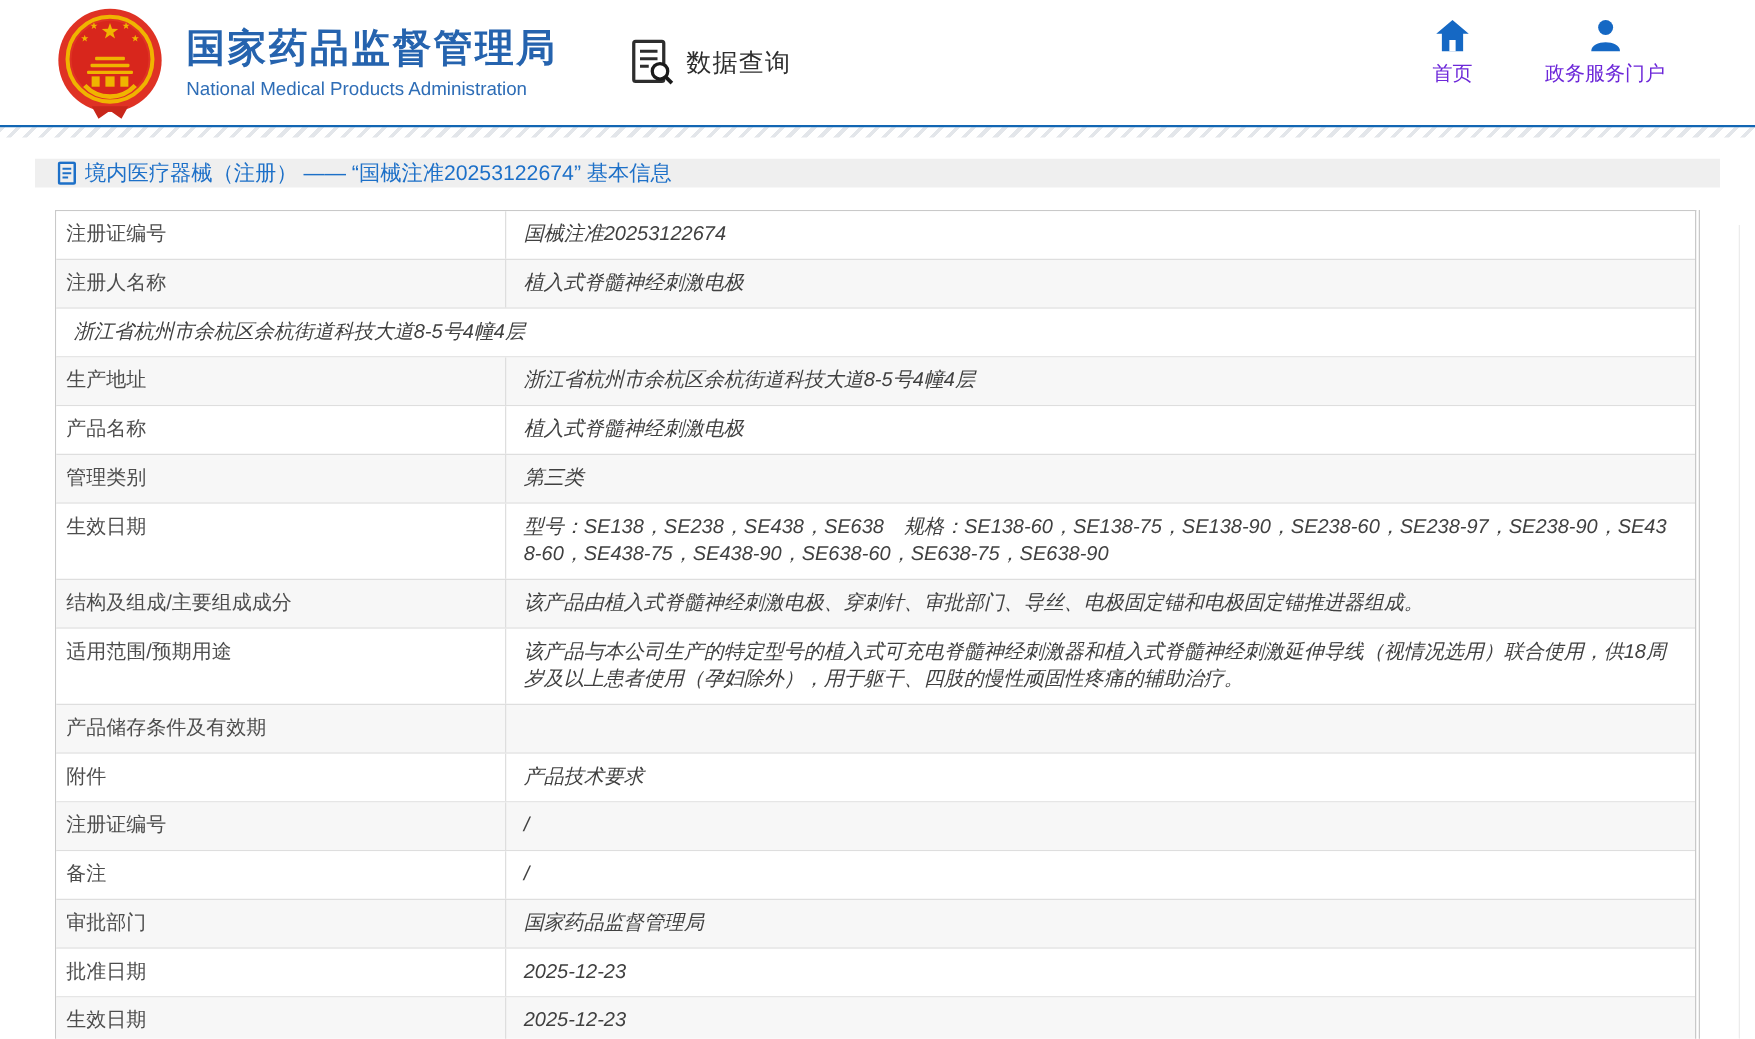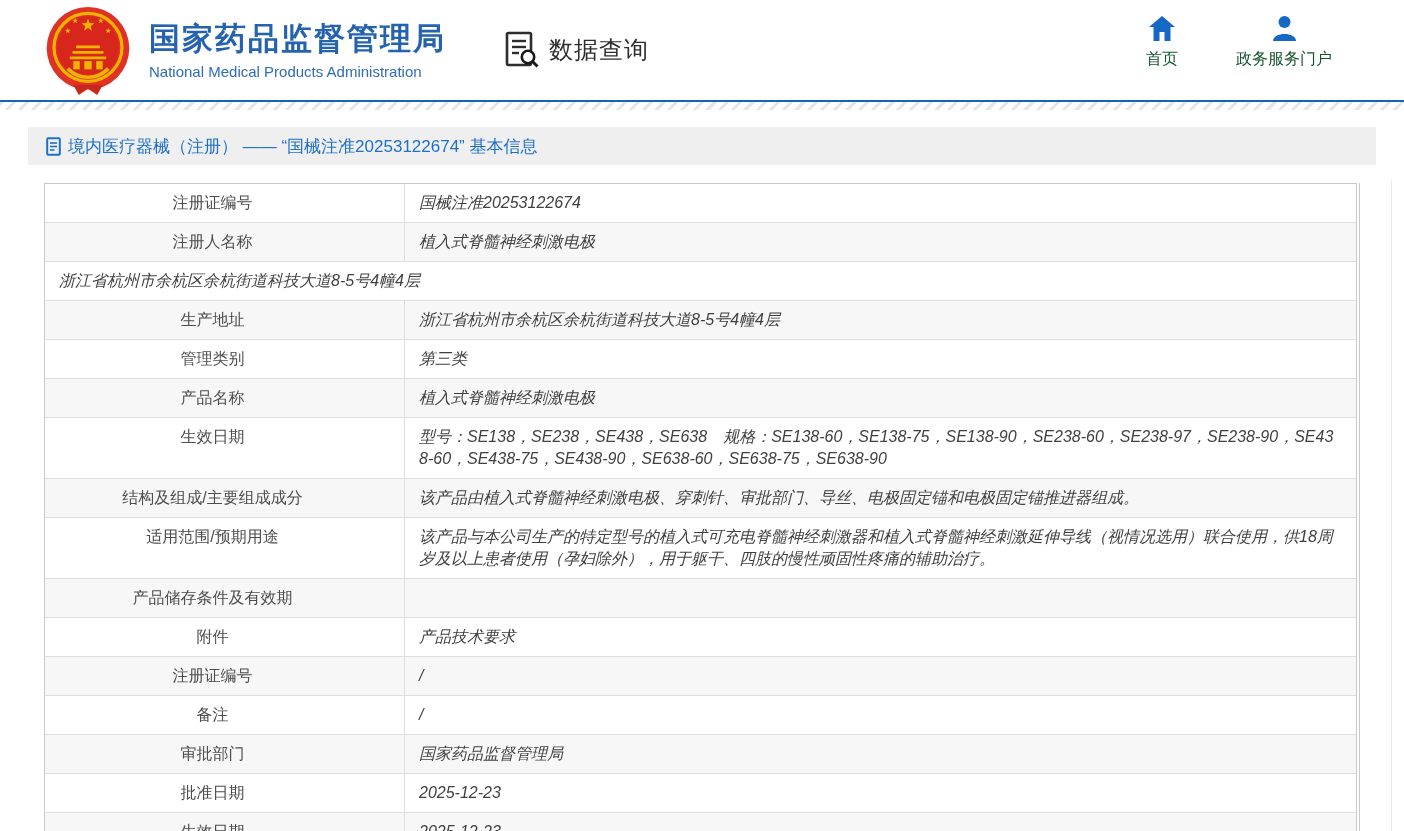--- a/index.html
+++ b/index.html
@@ -23,40 +23,40 @@
   body{position:relative;}
 
   
   .header{height:100px;display:flex;align-items:center;padding-left:42px;background:#fff;}
   .logo-block{display:flex;align-items:center;}
   .logo-emblem{width:92px;height:90px;flex:0 0 92px;margin-top:2px;}
   .logo-text{margin-left:15px;}
   .logo-title{font-size:31px;font-weight:bold;color:var(--brand);letter-spacing:2px;line-height:38px;}
   .logo-sub{font-size:15px;color:#2e6db6;margin-top:5px;}
   .dq{display:flex;align-items:center;margin-left:58px;cursor:pointer;}
-  .dq-label{font-size:24px;color:#2d2d2d;margin-left:9px;letter-spacing:1px;}
+  .dq-label{font-size:20px;color:#2d2d2d;margin-left:9px;letter-spacing:1px;}
   .nav{margin-left:auto;display:flex;gap:58px;padding-right:72px;margin-top:-16px;}
   .nav-item{display:flex;flex-direction:column;align-items:center;cursor:pointer;}
-  .nav-item .nav-label{font-size:16px;color:#14532d;margin-top:7px;white-space:nowrap;}
+  .nav-item .nav-label{font-size:16px;color:#6d28d9;margin-top:7px;white-space:nowrap;}
 
   
   .divider{height:2px;background:var(--divider-blue);}
   .hatch{height:8px;background:repeating-linear-gradient(135deg,#e3e6ea 0px,#e3e6ea 3px,#ffffff 3px,#ffffff 9px);}
 
   
-  .crumb-bar{margin:17px 28px 0;height:38px;background:var(--bar-bg);
+  .crumb-bar{margin:17px 28px 0;height:23px;background:var(--bar-bg);
     display:flex;align-items:center;padding-left:18px;}
   .crumb-title{color:var(--link);font-size:17px;margin-left:7px;}
 
   
   .table-wrap{margin:18px 44px 0;border-right:1px solid var(--outer-border);padding-right:2px;}
   .info-table{border:1px solid var(--outer-border);border-bottom:none;background:#fff;}
   .tr{display:flex;border-bottom:1px solid var(--border);min-height:38px;background:#fff;}
   .tr:nth-child(even){background:var(--row-alt);}
-  .th{flex:0 0 360px;width:360px;text-align:center;padding:8px 32px 8px 8px;
+  .th{flex:0 0 360px;width:360px;text-align:left;padding:8px 32px 8px 8px;
     color:var(--label-color);font-size:16px;line-height:22px;border-right:1px solid var(--border);}
   .td{flex:1;padding:8px 16px 8px 14px;color:var(--text-dark);font-size:16px;line-height:22px;word-break:break-all;font-style:italic;}
 
   .right-line{position:absolute;left:1391px;top:180px;height:651px;width:1px;background:#ececec;}
 </style>
 </head>
 <body>
 
 <div class="header">
   <div class="logo-block">
@@ -140,28 +140,28 @@
     <div class="td">植入式脊髓神经刺激电极</div>
   </div>
       <div class="tr">
     <div class="td">浙江省杭州市余杭区余杭街道科技大道8-5号4幢4层</div>
   </div>
       <div class="tr">
     <div class="th">生产地址</div>
     <div class="td">浙江省杭州市余杭区余杭街道科技大道8-5号4幢4层</div>
   </div>
       <div class="tr">
+    <div class="th">产品名称</div>
+    <div class="td">植入式脊髓神经刺激电极</div>
+  </div>
+      <div class="tr">
     <div class="th">管理类别</div>
     <div class="td">第三类</div>
   </div>
       <div class="tr">
-    <div class="th">产品名称</div>
-    <div class="td">植入式脊髓神经刺激电极</div>
-  </div>
-      <div class="tr">
     <div class="th">生效日期</div>
     <div class="td">型号：SE138，SE238，SE438，SE638　规格：SE138-60，SE138-75，SE138-90，SE238-60，SE238-97，SE238-90，SE438-60，SE438-75，SE438-90，SE638-60，SE638-75，SE638-90</div>
   </div>
       <div class="tr">
     <div class="th">结构及组成/主要组成成分</div>
     <div class="td">该产品由植入式脊髓神经刺激电极、穿刺针、审批部门、导丝、电极固定锚和电极固定锚推进器组成。</div>
   </div>
       <div class="tr">
     <div class="th">适用范围/预期用途</div>
     <div class="td">该产品与本公司生产的特定型号的植入式可充电脊髓神经刺激器和植入式脊髓神经刺激延伸导线（视情况选用）联合使用，供18周岁及以上患者使用（孕妇除外），用于躯干、四肢的慢性顽固性疼痛的辅助治疗。</div>

